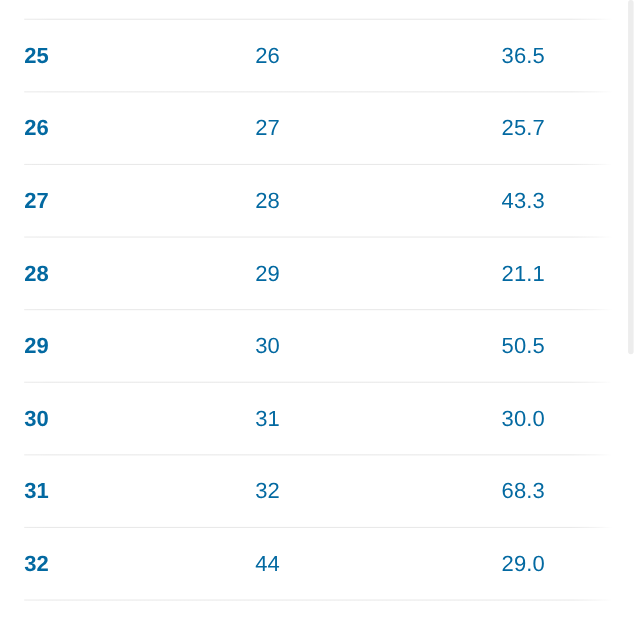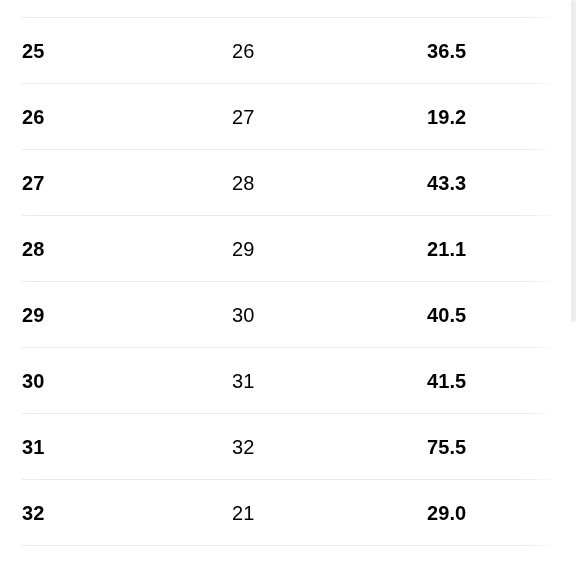--- a/index.html
+++ b/index.html
@@ -49,39 +49,39 @@
   .table-row {
     position: relative;
     height: 65px;
     display: flex;
     align-items: center;
   }
 
   .cell {
     font-size: 20px;
     line-height: 1;
-    color: #000000;
+    color: #0369a1;
     letter-spacing: 0.1px;
     white-space: nowrap;
   }
 
   .cell.col-us {
     position: absolute;
     left: 22px;
     font-weight: 700;
   }
   .cell.col-uk {
     position: absolute;
     left: 232px;
     font-weight: 400;
   }
   .cell.col-eu {
     position: absolute;
-    left: 427px;
-    font-weight: 700;
+    left: 456px;
+    font-weight: 400;
   }
 
   
   .top-spacer {
     height: 17px;
   }
 
   
   #scrollbar-track {
     position: absolute;
@@ -112,56 +112,56 @@
   <div class="divider"></div>
       <div class="table-row">
         <div class="cell col-us">25</div>
         <div class="cell col-uk">26</div>
         <div class="cell col-eu">36.5</div>
       </div>
       <div class="divider"></div>
       <div class="table-row">
         <div class="cell col-us">26</div>
         <div class="cell col-uk">27</div>
-        <div class="cell col-eu">19.2</div>
+        <div class="cell col-eu">25.7</div>
       </div>
       <div class="divider"></div>
       <div class="table-row">
         <div class="cell col-us">27</div>
         <div class="cell col-uk">28</div>
         <div class="cell col-eu">43.3</div>
       </div>
       <div class="divider"></div>
       <div class="table-row">
         <div class="cell col-us">28</div>
         <div class="cell col-uk">29</div>
         <div class="cell col-eu">21.1</div>
       </div>
       <div class="divider"></div>
       <div class="table-row">
         <div class="cell col-us">29</div>
         <div class="cell col-uk">30</div>
-        <div class="cell col-eu">40.5</div>
+        <div class="cell col-eu">50.5</div>
       </div>
       <div class="divider"></div>
       <div class="table-row">
         <div class="cell col-us">30</div>
         <div class="cell col-uk">31</div>
-        <div class="cell col-eu">41.5</div>
+        <div class="cell col-eu">30.0</div>
       </div>
       <div class="divider"></div>
       <div class="table-row">
         <div class="cell col-us">31</div>
         <div class="cell col-uk">32</div>
-        <div class="cell col-eu">75.5</div>
+        <div class="cell col-eu">68.3</div>
       </div>
       <div class="divider"></div>
       <div class="table-row">
         <div class="cell col-us">32</div>
-        <div class="cell col-uk">21</div>
+        <div class="cell col-uk">44</div>
         <div class="cell col-eu">29.0</div>
       </div>
       <div class="divider"></div>
     </div>
 
   <div id="scrollbar-track">
     <div id="scrollbar-thumb" style="top: 0px; height: 322px;"></div>
   </div>
 
 </div>

